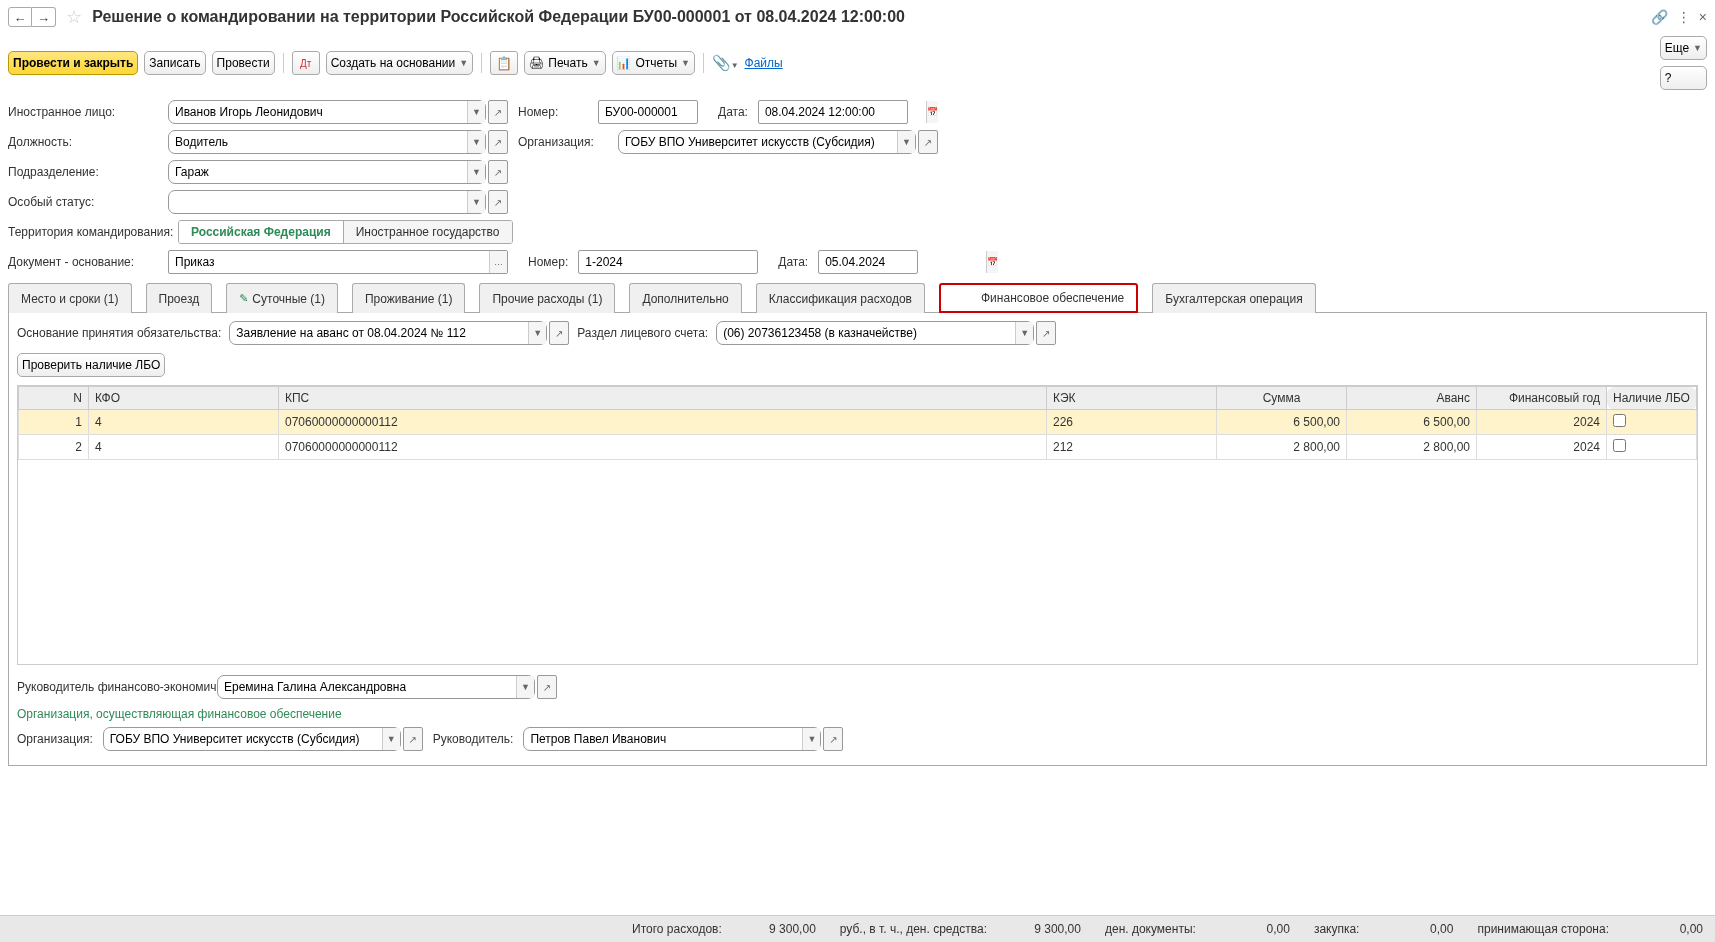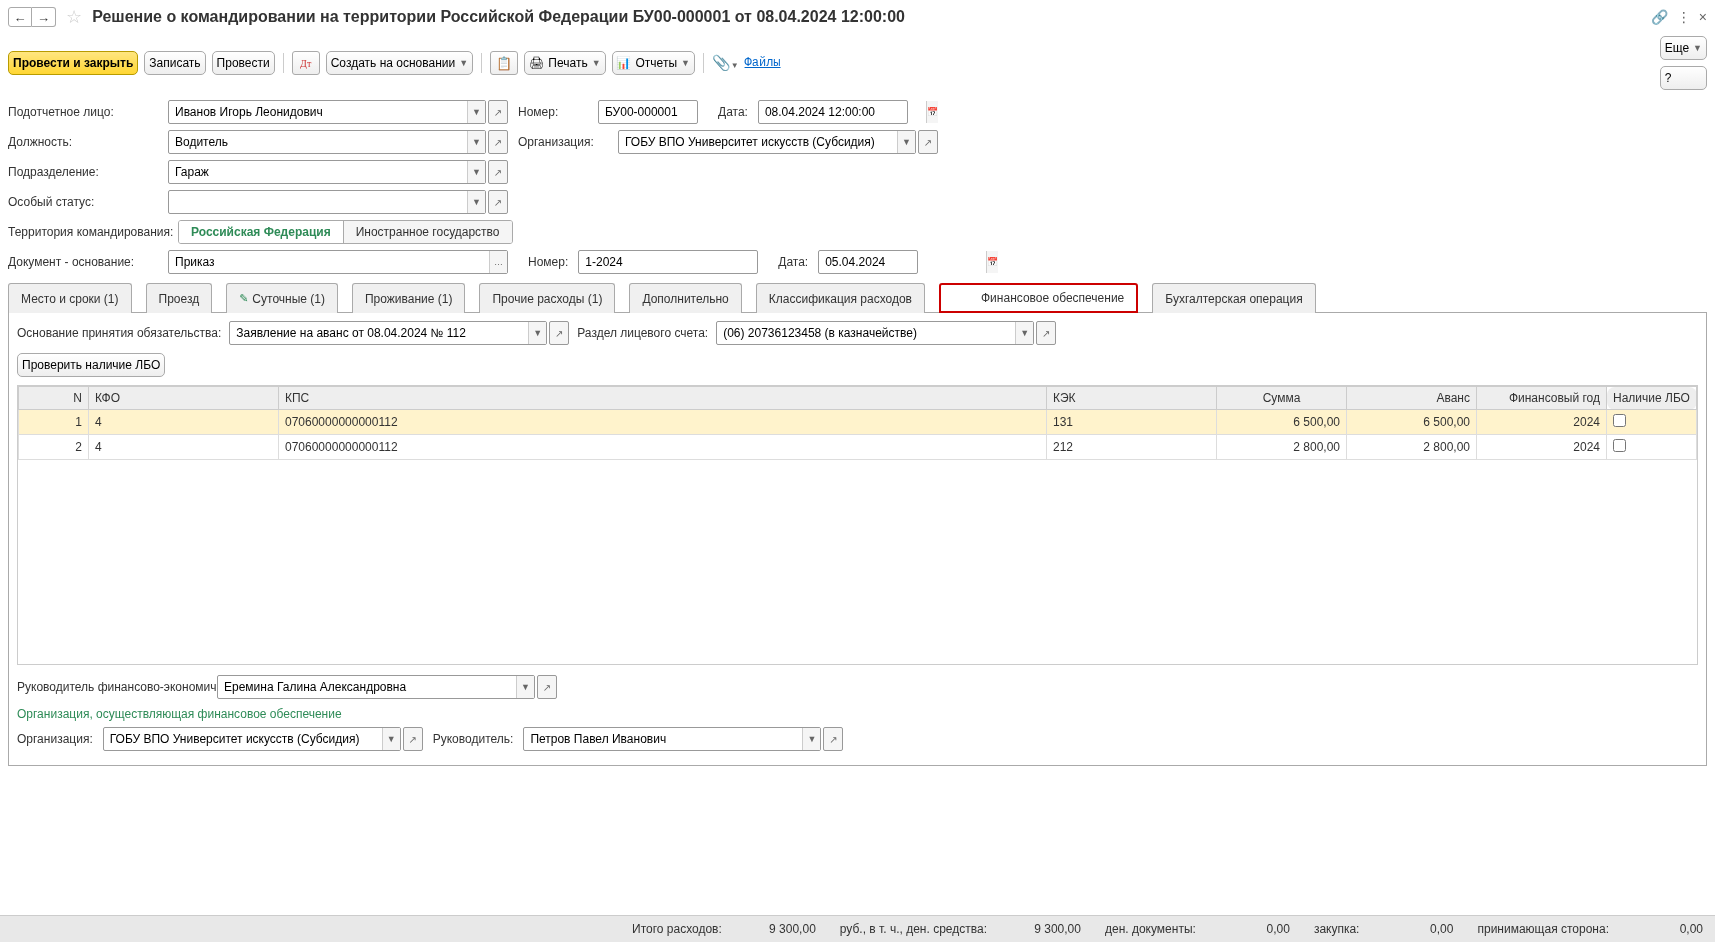--- a/index.html
+++ b/index.html
@@ -14,21 +14,21 @@
 .title { font-size: 16px; font-weight: bold; flex: 1; }
 .title-actions { display: flex; gap: 8px; }
 .title-act { cursor: pointer; color: #666; font-size: 14px; }
 .toolbar { display: flex; align-items: center; gap: 6px; flex-wrap: wrap; padding: 2px 0 10px; }
 .btn { border: 1px solid #aaa; background: linear-gradient(#fff,#eee); padding: 4px 4px; border-radius: 5px; cursor: pointer; font-size: 12px; display: inline-flex; align-items: center; gap: 4px; }
 .btn.primary { background: linear-gradient(#ffe680,#ffd633); border-color: #b89b00; font-weight: bold; }
 .btn .caret { font-size: 9px; color: #666; }
 .sep { width: 1px; height: 20px; background: #ccc; margin: 0 2px; }
 .icon-btn { border: 1px solid #aaa; background: linear-gradient(#fff,#eee); width: 28px; height: 24px; border-radius: 3px; cursor: pointer; display: inline-flex; align-items: center; justify-content: center; font-size: 13px; }
 .clip-icon { color: #666; font-size: 15px; }
-.link { color: #0066cc; text-decoration: underline; cursor: pointer; font-family: Liberation Mono, monospace; }
+.link { color: #0066cc; text-decoration: underline; cursor: pointer; }
 .toolbar-right { margin-left: auto; display: flex; gap: 6px; flex-direction: column; }
 .form-row { display: flex; align-items: center; gap: 10px; margin-bottom: 6px; }
 .label { color: #333; white-space: nowrap; }
 .input-wrap { display: flex; border: 1px solid #999; border-radius: 2px; height: 24px; background: #fff; }
 .input-wrap input { border: none; flex: 1; padding: 0 6px; font-size: 12px; outline: none; background: transparent; }
 .input-btn { width: 18px; border-left: 1px solid #ccc; background: #f5f5f5; display: flex; align-items: center; justify-content: center; cursor: pointer; font-size: 9px; color: #666; }
 .ext-btn { width: 20px; height: 24px; border: 1px solid #999; border-radius: 2px; background: #f5f5f5; display: flex; align-items: center; justify-content: center; cursor: pointer; font-size: 10px; color: #666; margin-left: 2px; }
 .toggle-grp { display: flex; border: 1px solid #aaa; border-radius: 3px; overflow: hidden; }
 .toggle { padding: 4px 12px; cursor: pointer; background: #f5f5f5; }
 .toggle.active { background: #fff; color: #2e8b57; font-weight: bold; border-right: 1px solid #aaa; }
@@ -51,21 +51,21 @@
 .green-label { color: #2e8b57; margin: 8px 0 6px; }
 .totals { position: fixed; bottom: 0; left: 0; right: 0; background: #e8e8e8; border-top: 1px solid #ccc; padding: 6px 12px; display: flex; gap: 24px; align-items: center; justify-content: flex-end; font-size: 12px; }
 .totals .tval { text-align: right; min-width: 70px; display: inline-block; }
 .cell-flex { display: flex; }
 .w150 { width: 150px; }
 .w70 { width: 70px; }
 .w100 { width: 100px; }
 .w160 { width: 160px; }
 .w320 { width: 320px; }
 .w340 { width: 340px; }
-.flex-fill { flex: 1; }
+.flex-fill { flex: 1; border-radius: 7px; }
 </style>
 </head>
 <body>
 
 <div class="window">
   <div class="titlebar">
     <div class="nav-btns">
       <div class="nav-btn">←</div>
       <div class="nav-btn">→</div>
     </div>
@@ -77,21 +77,21 @@
       <span class="title-act">×</span>
     </div>
   </div>
 
   <div class="toolbar">
     <button class="btn primary">Провести и закрыть</button>
     <button class="btn">Записать</button>
     <button class="btn">Провести</button>
     <div class="sep"></div>
     <button class="icon-btn">
-        <span style="color:#c33;font-size:10px;font-family:Liberation Serif, serif;">Дт</span>
+        <span style="color:#c33;font-size:10px;">Дт</span>
       </button>
     <button class="btn">
         <span>Создать на основании</span>
         <span class="caret">▼</span>
       </button>
     <div class="sep"></div>
     <button class="icon-btn">📋</button>
     <button class="btn">🖨 <span>Печать</span><span class="caret">▼</span></button>
     <button class="btn">📊 <span>Отчеты</span><span class="caret">▼</span></button>
     <div class="sep"></div>
@@ -100,21 +100,21 @@
     <div class="toolbar-right">
       <button class="btn">
           <span>Еще</span>
           <span class="caret">▼</span>
         </button>
       <button class="btn">?</button>
     </div>
   </div>
 
   <div class="form-row">
-    <span class="label w150">Подотчетное лицо:</span>
+    <span class="label w150">Иностранное лицо:</span>
     <div class="cell-flex w340">
       <div class="input-wrap flex-fill">
           <input value="Иванов Игорь Леонидович" style="">
           <span class="input-btn">▼</span>
         </div>
       <div class="ext-btn">↗</div>
     </div>
     <span class="label w70">Номер:</span>
     <div class="input-wrap w100">
         <input value="БУ00-000001" style="">
@@ -240,21 +240,21 @@
             <th class="num" style="width:130px;">Аванс</th>
             <th class="num" style="width:130px;">Финансовый год</th>
             <th style="width:90px;border-radius:8px;">Наличие ЛБО</th>
           </tr>
         </thead>
         <tbody id="table-body">
             <tr class="selected">
               <td class="num">1</td>
               <td>4</td>
               <td>07060000000000112</td>
-              <td>131</td>
+              <td>226</td>
               <td class="num">6 500,00</td>
               <td class="num">6 500,00</td>
               <td class="num">2024</td>
               <td><input type="checkbox" class="chk" style=""></td>
             </tr>
             <tr>
               <td class="num">2</td>
               <td>4</td>
               <td>07060000000000112</td>
               <td>212</td>

